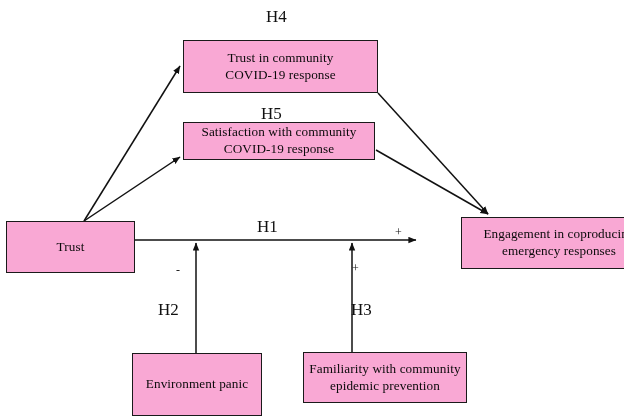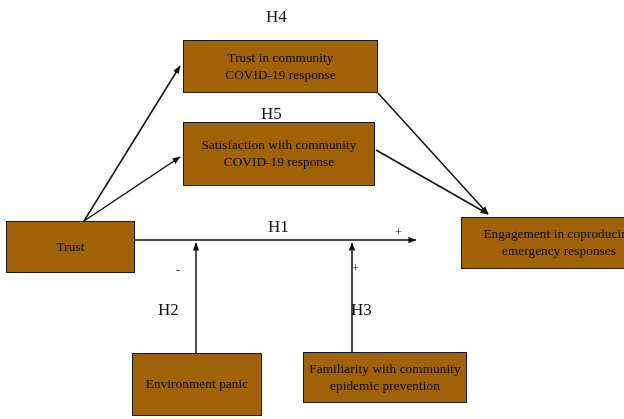--- a/index.html
+++ b/index.html
@@ -22,21 +22,21 @@
     position: absolute;
     left: 0;
     top: 0;
     width: 624px;
     height: 419px;
   }
   .node-box {
     position: absolute;
     box-sizing: border-box;
     border: 1.5px solid #1a1a1a;
-    background: #a16207;
+    background: #f9a8d4;
     display: flex;
     align-items: center;
     justify-content: center;
     text-align: center;
     color: #0a0a0a;
     font-size: 13.2px;
     line-height: 1.28;
     letter-spacing: 0.1px;
     z-index: 3;
   }
@@ -87,21 +87,21 @@
     <line x1="196" y1="353" x2="196" y2="243" stroke="#111111" stroke-width="1.5" marker-end="url(#arrowhead)"></line>
 
     <line x1="352" y1="352" x2="352" y2="243" stroke="#111111" stroke-width="1.5" marker-end="url(#arrowhead)"></line>
   </svg>
 
   <div class="node-box" style="left:183px; top:40px; width:195px; height:53px;">
     <span class="node-label">Trust in community
 COVID-19 response</span>
   </div>
 
-  <div class="node-box" style="left:183px; top:122px; width:192px; height:64px;">
+  <div class="node-box" style="left:183px; top:122px; width:192px; height:38px;">
     <span class="node-label">Satisfaction with community
 COVID-19 response</span>
   </div>
 
   <div class="node-box" style="left:6px; top:221px; width:129px; height:52px;">
     <span class="node-label">Trust</span>
   </div>
 
   <div class="node-box" style="left:417px; top:217px; width:196px; height:52px;margin-left:44px;">
     <span class="node-label">Engagement in coproducing
@@ -114,21 +114,21 @@
 
   <div class="node-box" style="left:303px; top:352px; width:164px; height:51px;">
     <span class="node-label">Familiarity with community
 epidemic prevention</span>
   </div>
 
   <div class="edge-label" style="left:266px; top:8px;">H4</div>
 
   <div class="edge-label" style="left:261px; top:105px;">H5</div>
 
-  <div class="edge-label" style="left:257px; top:218px;margin-left:11px;">H1</div>
+  <div class="edge-label" style="left:257px; top:218px;">H1</div>
 
   <div class="edge-label" style="left:158px; top:301px;">H2</div>
 
   <div class="edge-label" style="left:331px; top:301px;margin-left:20px;">H3</div>
 
   <div class="sign-label" style="left:395px; top:226px;">+</div>
 
   <div class="sign-label" style="left:176px; top:264px;">-</div>
 
   <div class="sign-label" style="left:352px; top:262px;">+</div>

